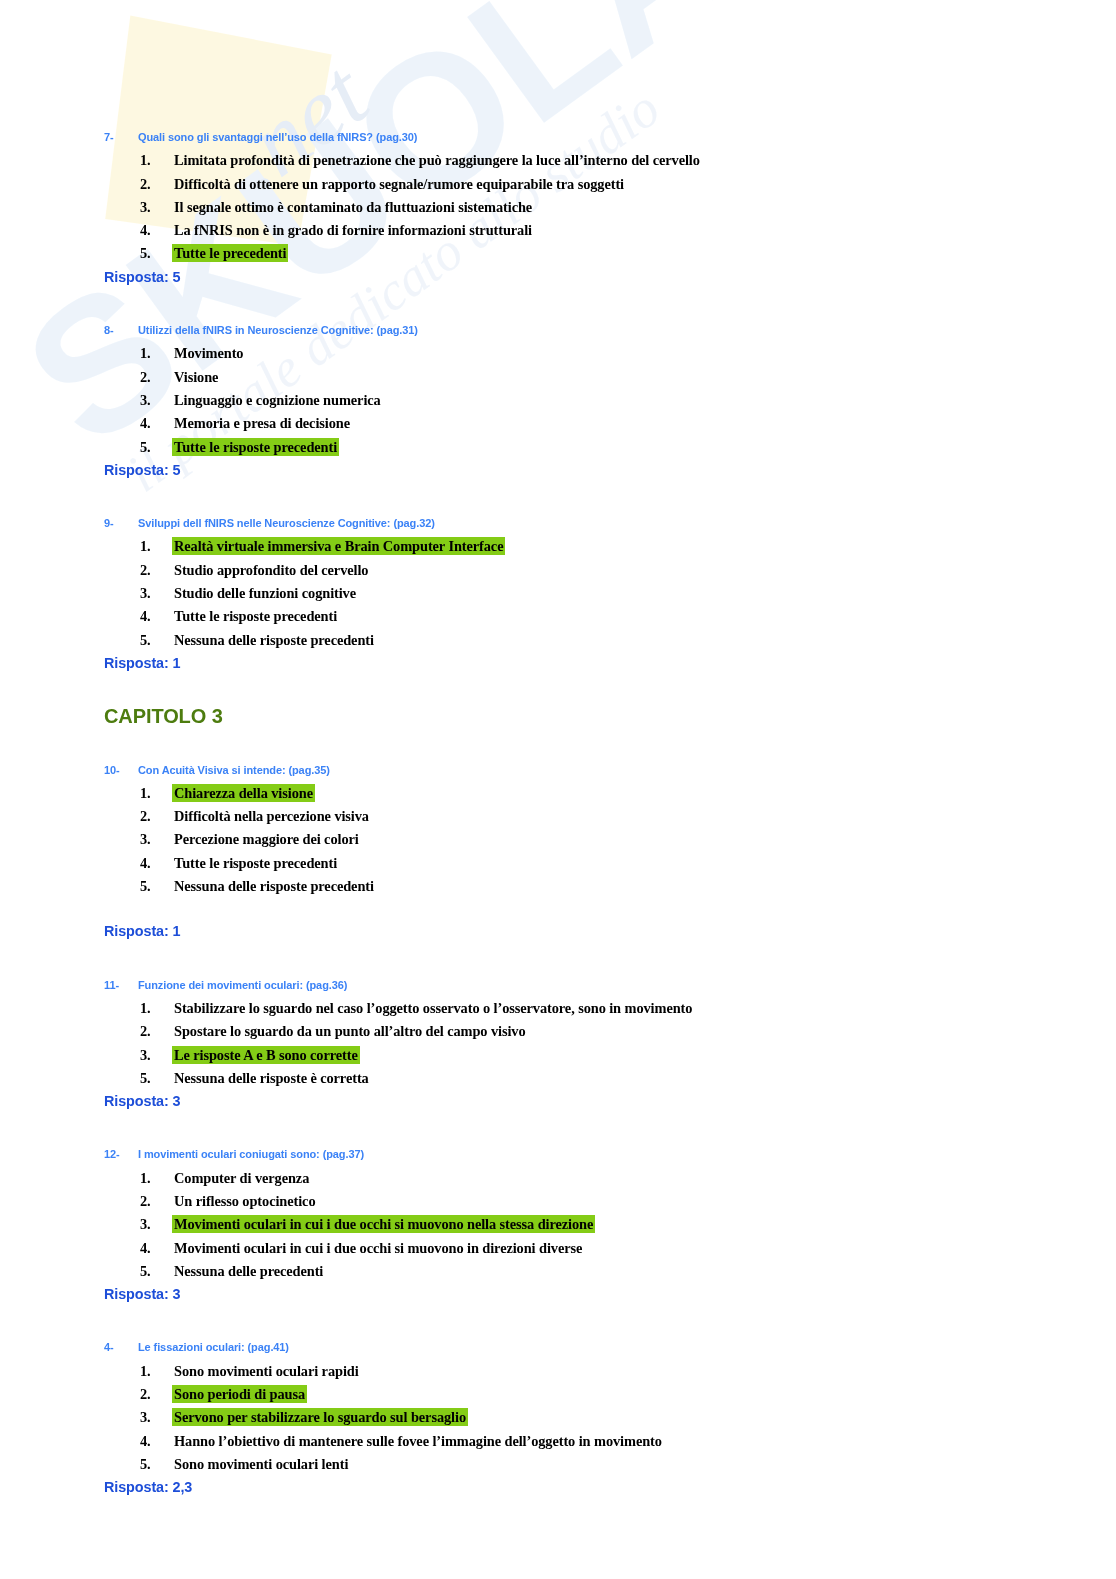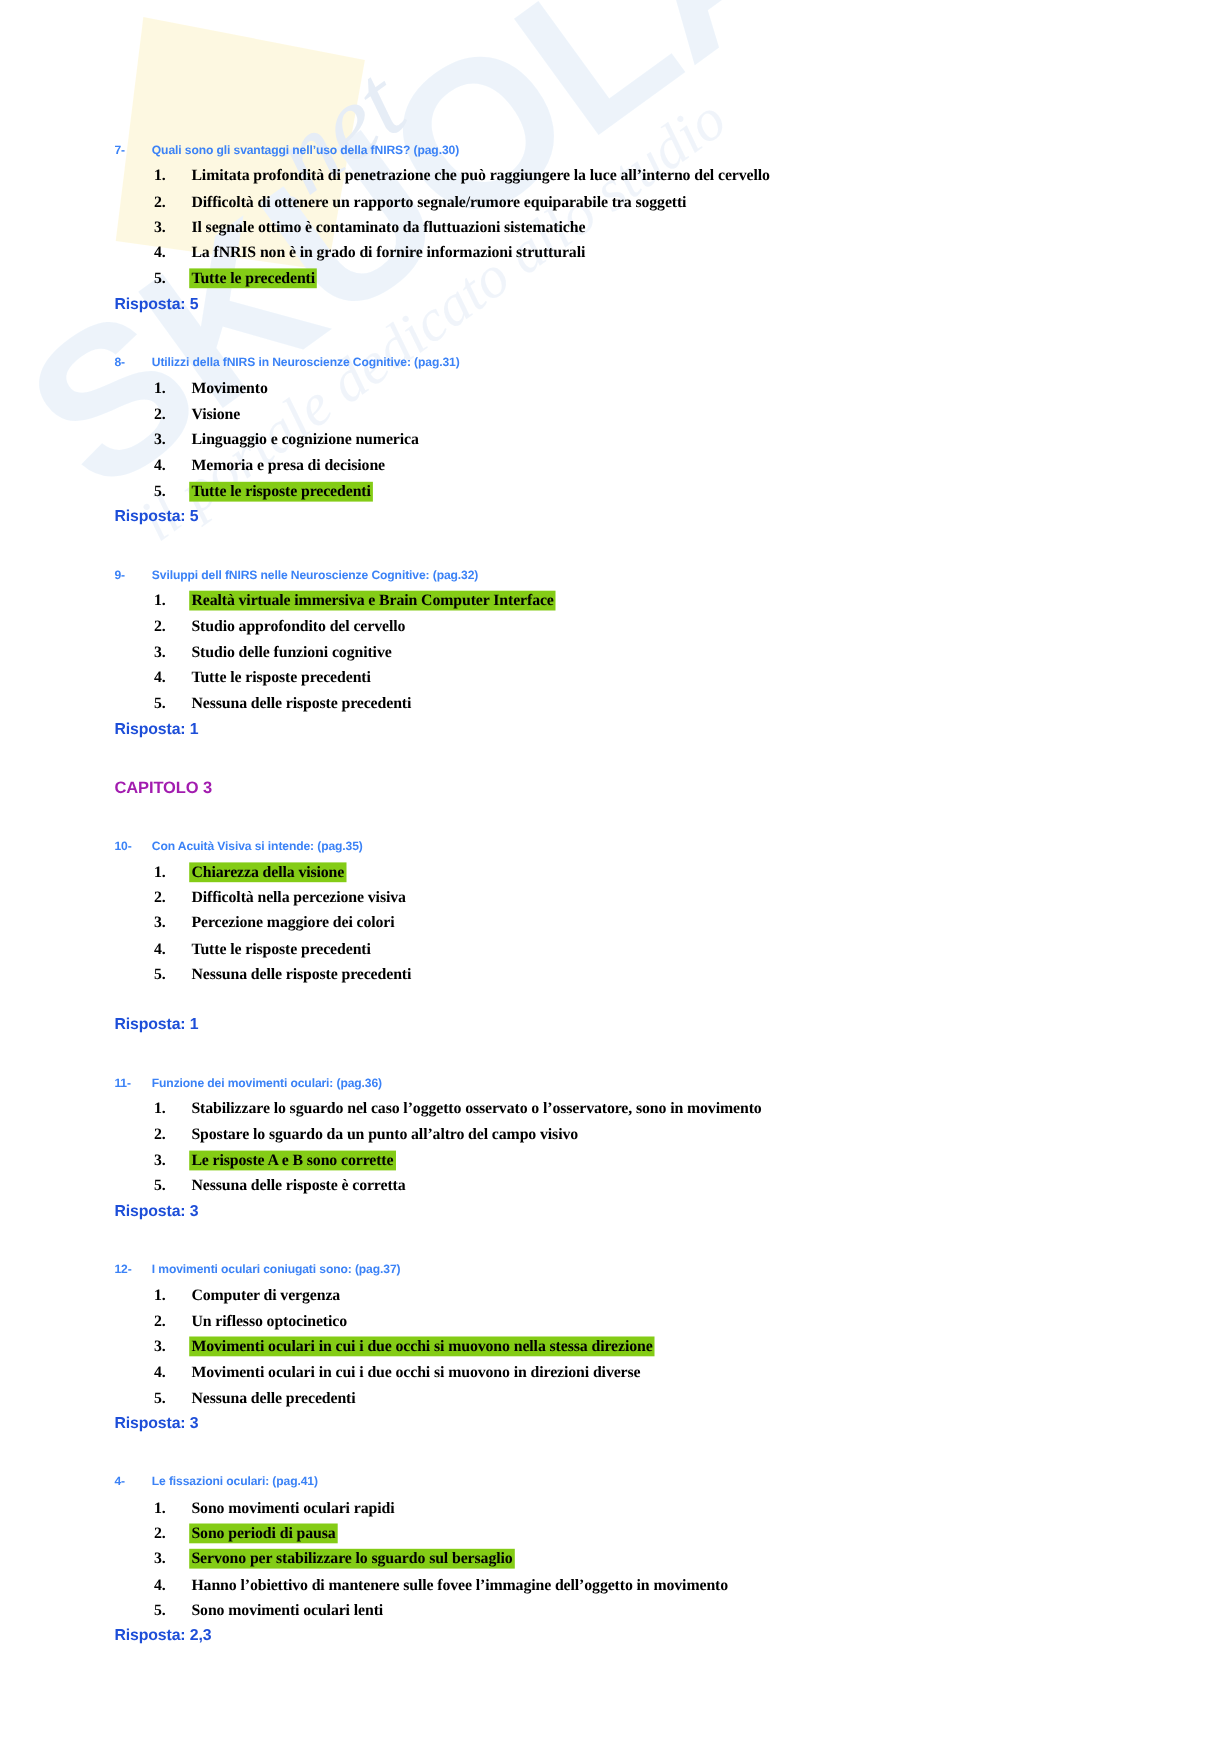--- a/index.html
+++ b/index.html
@@ -87,23 +87,23 @@
     font-size: 14.4px;
     font-weight: bold;
     color: #1d4ed8;
     line-height: 23.3px;
     letter-spacing: -0.1px;
     margin-top: 0px;
     white-space: nowrap;
   }
 
   .chapter {
-    font-size: 15px;
-    font-weight: bold;
-    color: #a21caf;
+    font-size: 20px;
+    font-weight: bold;
+    color: #4d7c0f;
     line-height: 23.3px;
     letter-spacing: -0.1px;
     margin: 14px 0 30px 0;
     white-space: nowrap;
   }
 
   .spacer-lg { height: 22px; }
 </style>
 </head>
 <body>

